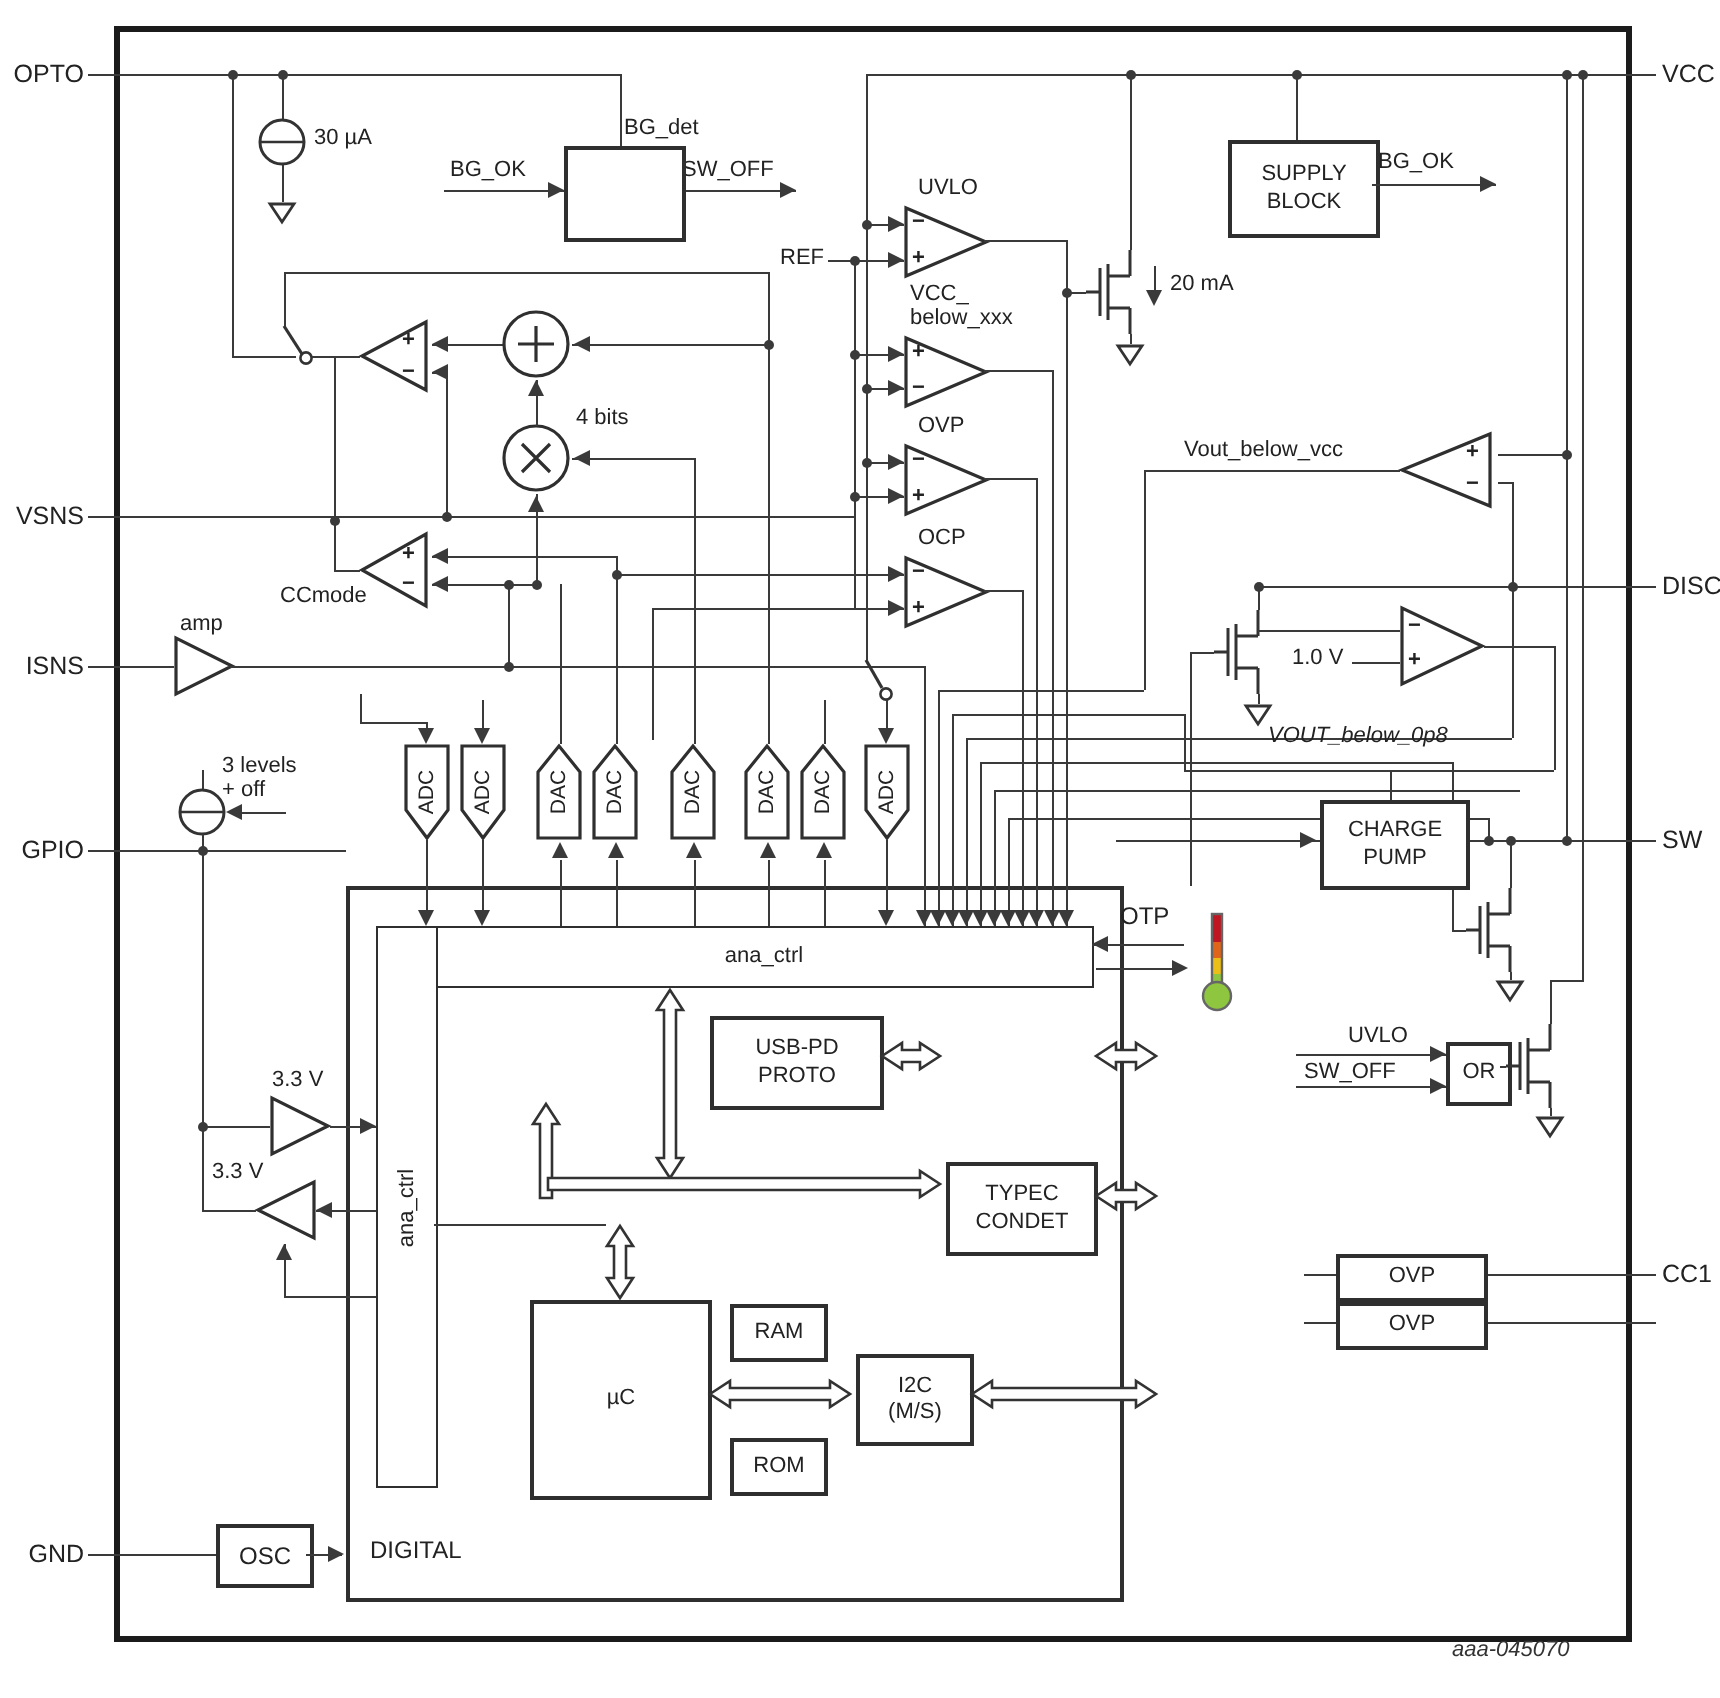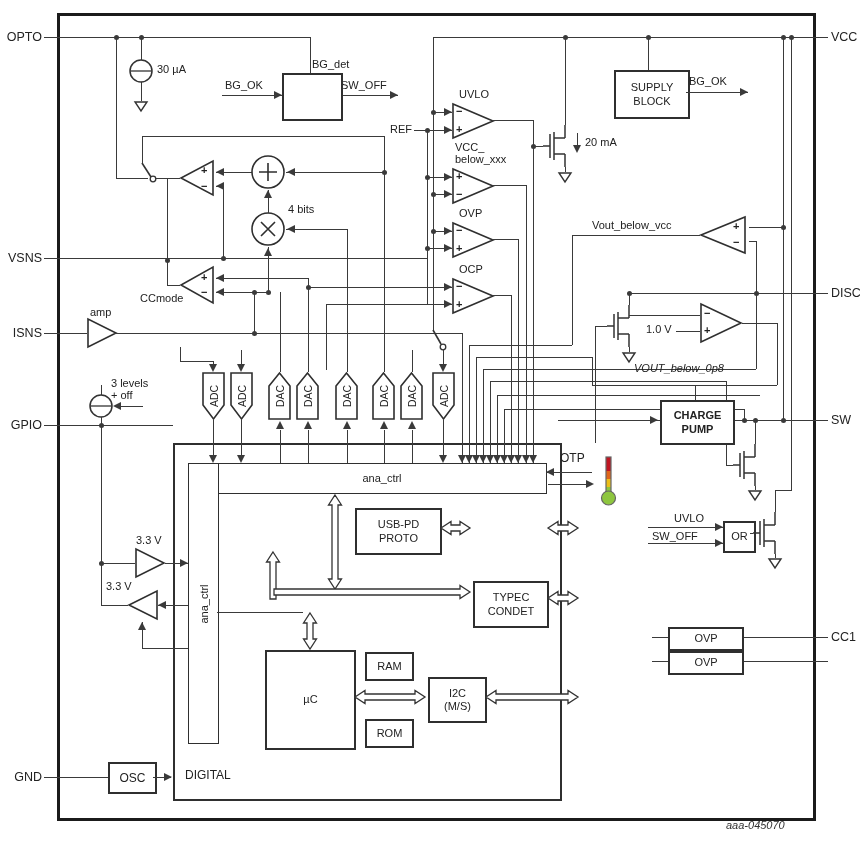--- a/index.html
+++ b/index.html
@@ -430,21 +430,21 @@
   <div class="ln" style="left:676px;top:331px;width:24px;height:1px;"></div>
   <div class="ln" style="left:742px;top:323px;width:35px;height:1px;"></div>
   <div class="ln" style="left:777px;top:323px;width:1px;height:62px;"></div>
   <div class="ln" style="left:592px;top:385px;width:185px;height:1px;"></div>
   <div class="ln" style="left:695px;top:385px;width:1px;height:15px;"></div>
   <div class="lb" style="left:634px;top:362px;font-style:italic;">VOUT_below_0p8</div>
 
   <div class="ln" style="left:558px;top:420px;width:102px;height:1px;"></div>
   <div class="ar ar-r" style="left:650px;top:416px;"></div>
   <div class="blk" style="left:660px;top:400px;width:71px;height:41px;">
-      <span style="width:58px;font-weight:bold;">CHARGE PUMP</span>
+      <span style="width:58px;">CHARGE PUMP</span>
     </div>
   <div class="dot" style="left:753px;top:418px;"></div>
   <div class="dot" style="left:781px;top:418px;"></div>
   <div class="dot" style="left:742px;top:418px;"></div>
 
   <div class="ln" style="left:755px;top:420px;width:1px;height:24px;"></div>
   <svg style="left:733px;top:444px;" width="24" height="42">
     <path d="M0,21 H7 M7,9 V33 M11,7 V35 M11,13 H22 M22,0 V13 M11,29 H22 M22,29 V42" fill="none" stroke="#333" stroke-width="1.5"></path>
   </svg>
   <div class="ln" style="left:726px;top:465px;width:7px;height:1px;"></div>

